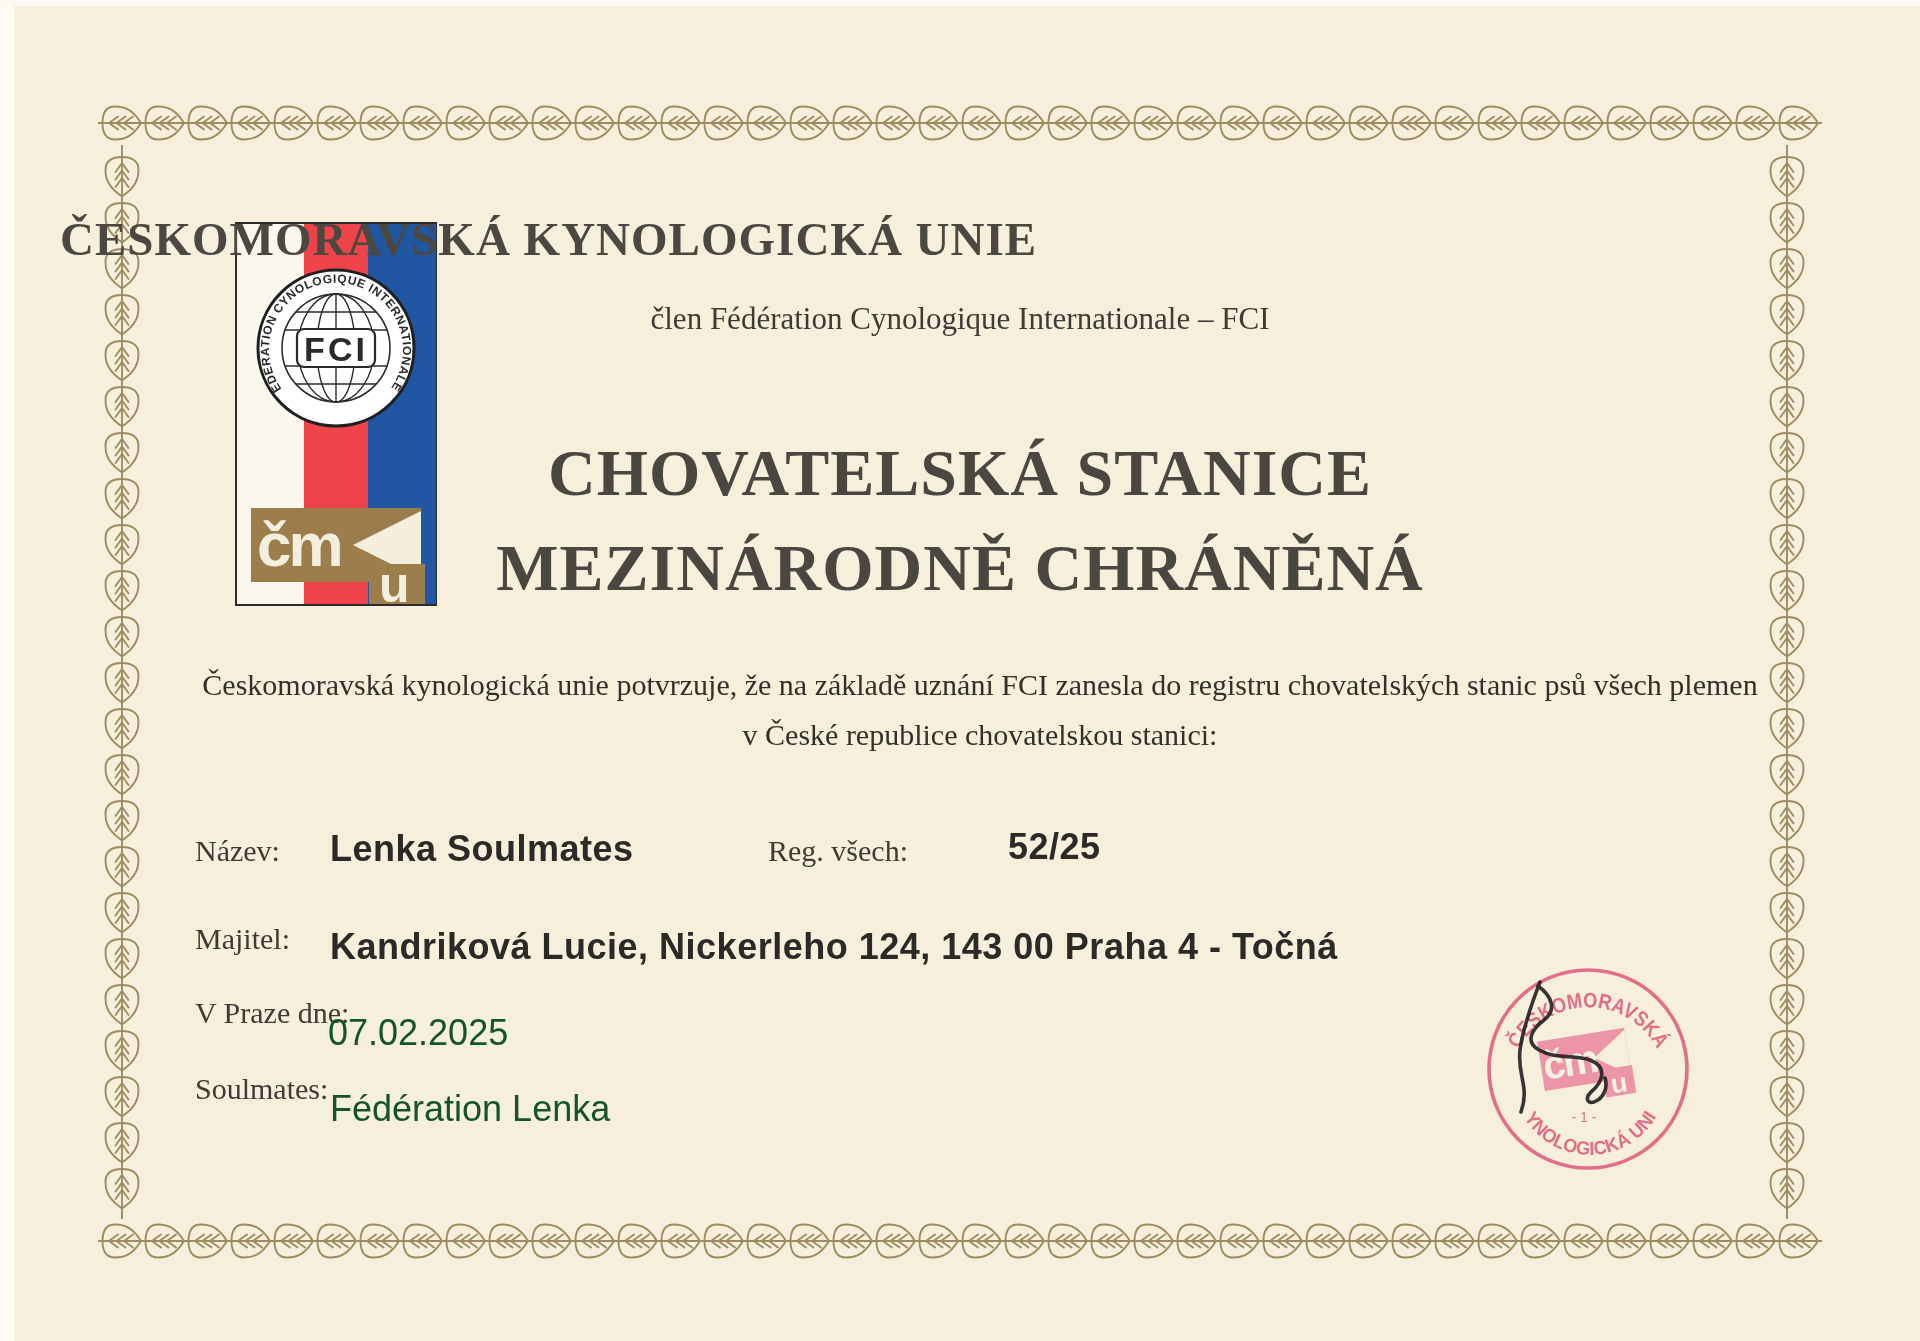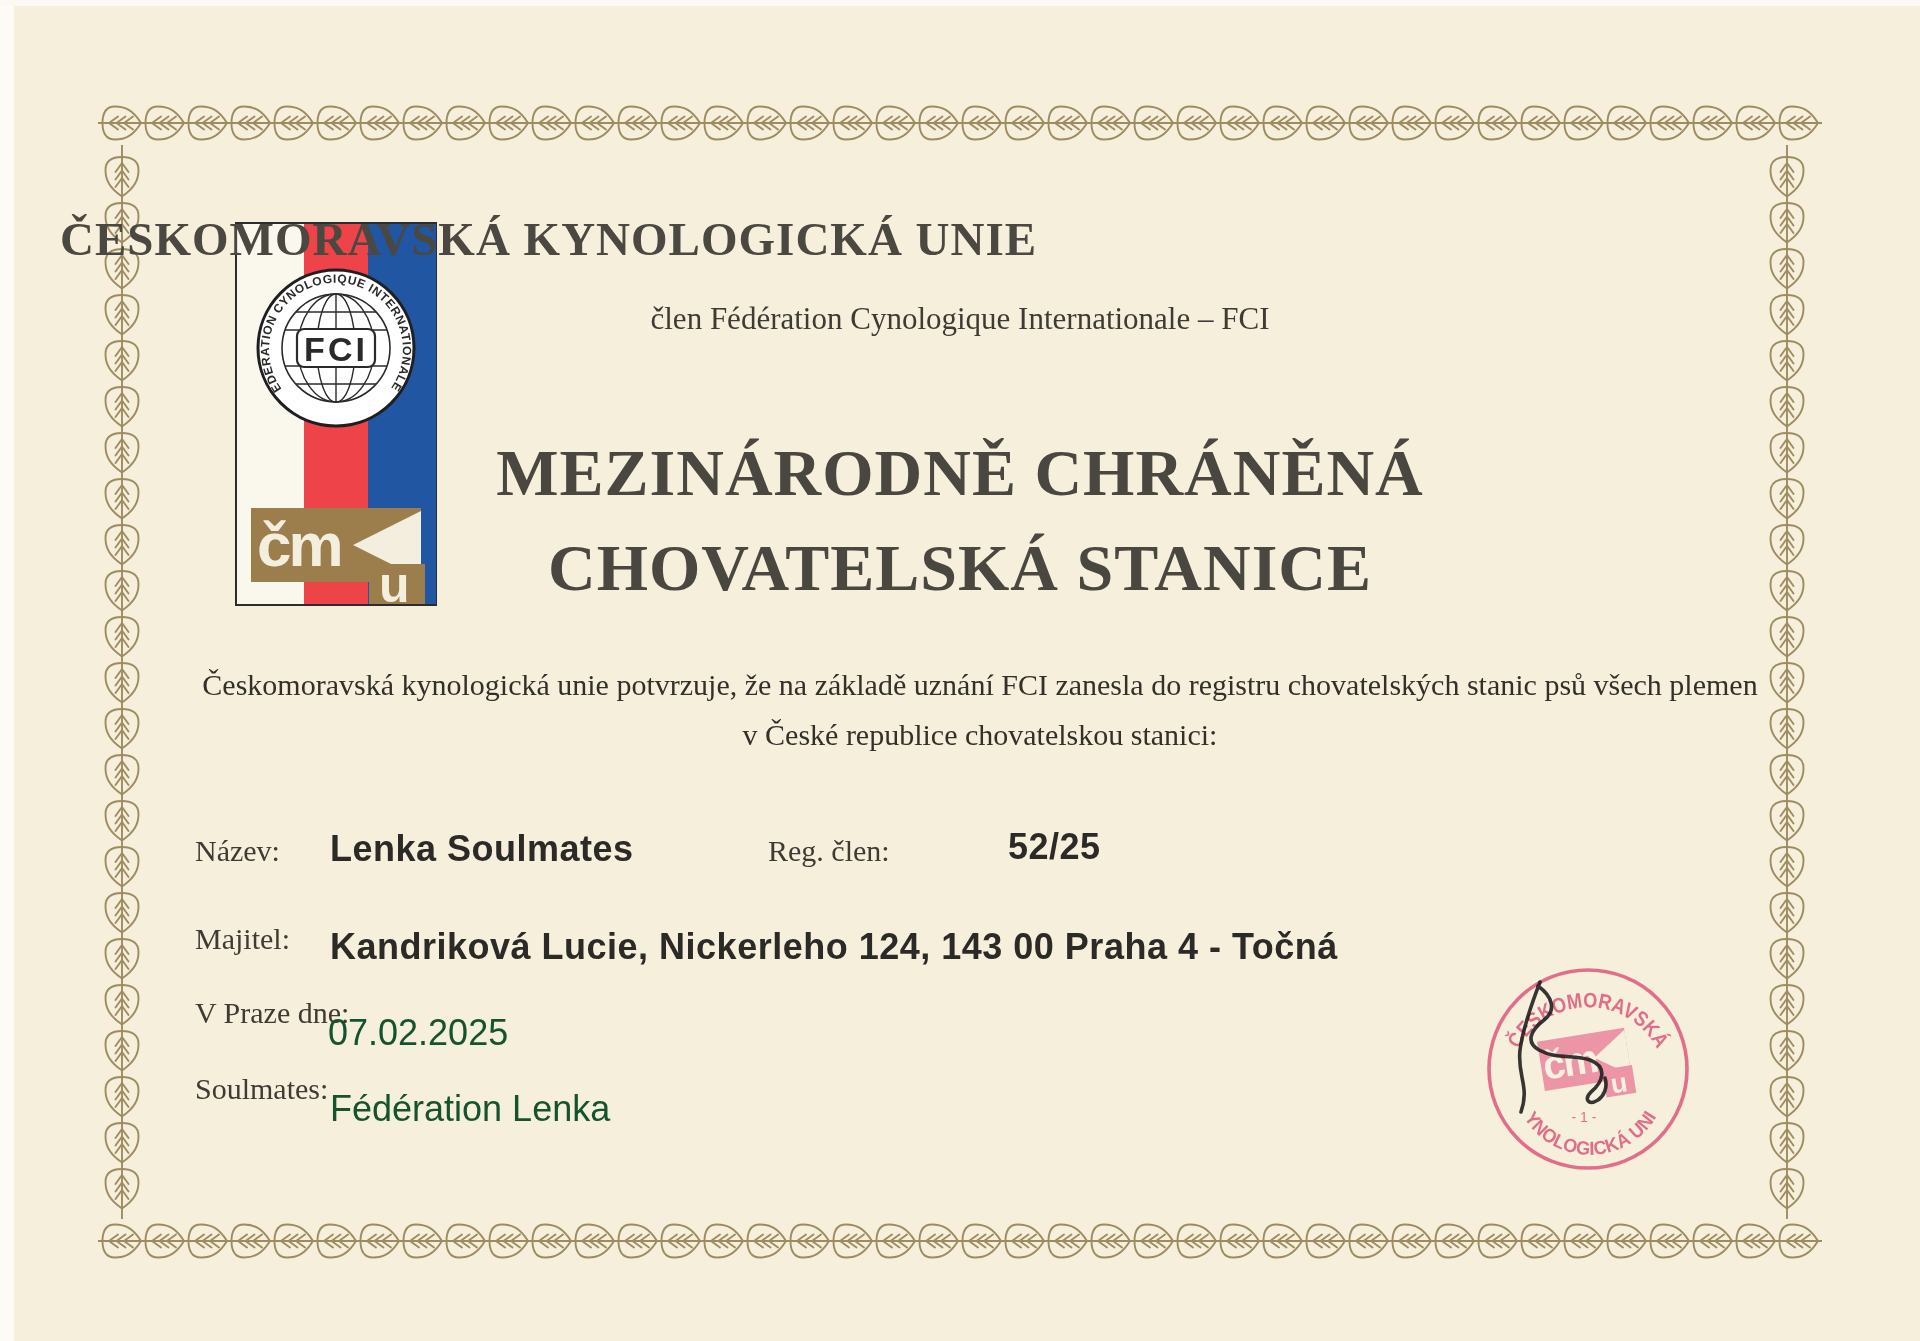--- a/index.html
+++ b/index.html
@@ -225,29 +225,29 @@
     <polygon points="186,289 118,323 186,357" fill="#f3eedd"></polygon>
     <rect x="134" y="342" width="56" height="40" fill="#9c7e4c"></rect>
     <text x="22" y="344" font-family="Liberation Sans, sans-serif" font-weight="bold" font-size="62" letter-spacing="-3" fill="#f3eedd">čm</text>
     <text x="144" y="380" font-family="Liberation Sans, sans-serif" font-weight="bold" font-size="50" fill="#f3eedd">u</text>
   </g>
 </svg>
 
 <div class="org-title">ČESKOMORAVSKÁ KYNOLOGICKÁ UNIE</div>
 <div class="org-subtitle">člen Fédération Cynologique Internationale – FCI</div>
 <div class="heading">
+  <div>CHOVATELSKÁ STANICE</div>
   <div>MEZINÁRODNĚ CHRÁNĚNÁ</div>
-  <div>CHOVATELSKÁ STANICE</div>
 </div>
 
 <div class="paragraph">Českomoravská kynologická unie potvrzuje, že na základě uznání FCI zanesla do registru chovatelských stanic psů všech plemen v České republice chovatelskou stanici:</div>
 
 <div class="label" style="left:195px;top:834px">Název:</div>
 <div class="val-bold" style="left:330px;top:828px">Lenka Soulmates</div>
-<div class="label" style="left:768px;top:834px">Reg. člen:</div>
+<div class="label" style="left:768px;top:834px">Reg. všech:</div>
 <div class="val-bold" style="left:1008px;top:826px">52/25</div>
 
 <div class="label" style="left:195px;top:922px">Majitel:</div>
 <div class="val-bold" style="left:330px;top:926px">Kandriková Lucie, Nickerleho 124, 143 00 Praha 4 - Točná</div>
 
 <div class="label" style="left:195px;top:996px">V Praze dne:</div>
 <div class="val-light" style="left:328px;top:1012px">07.02.2025</div>
 
 <div class="label" style="left:195px;top:1072px">Soulmates:</div>
 <div class="val-light" style="left:330px;top:1088px">Fédération Lenka</div>

